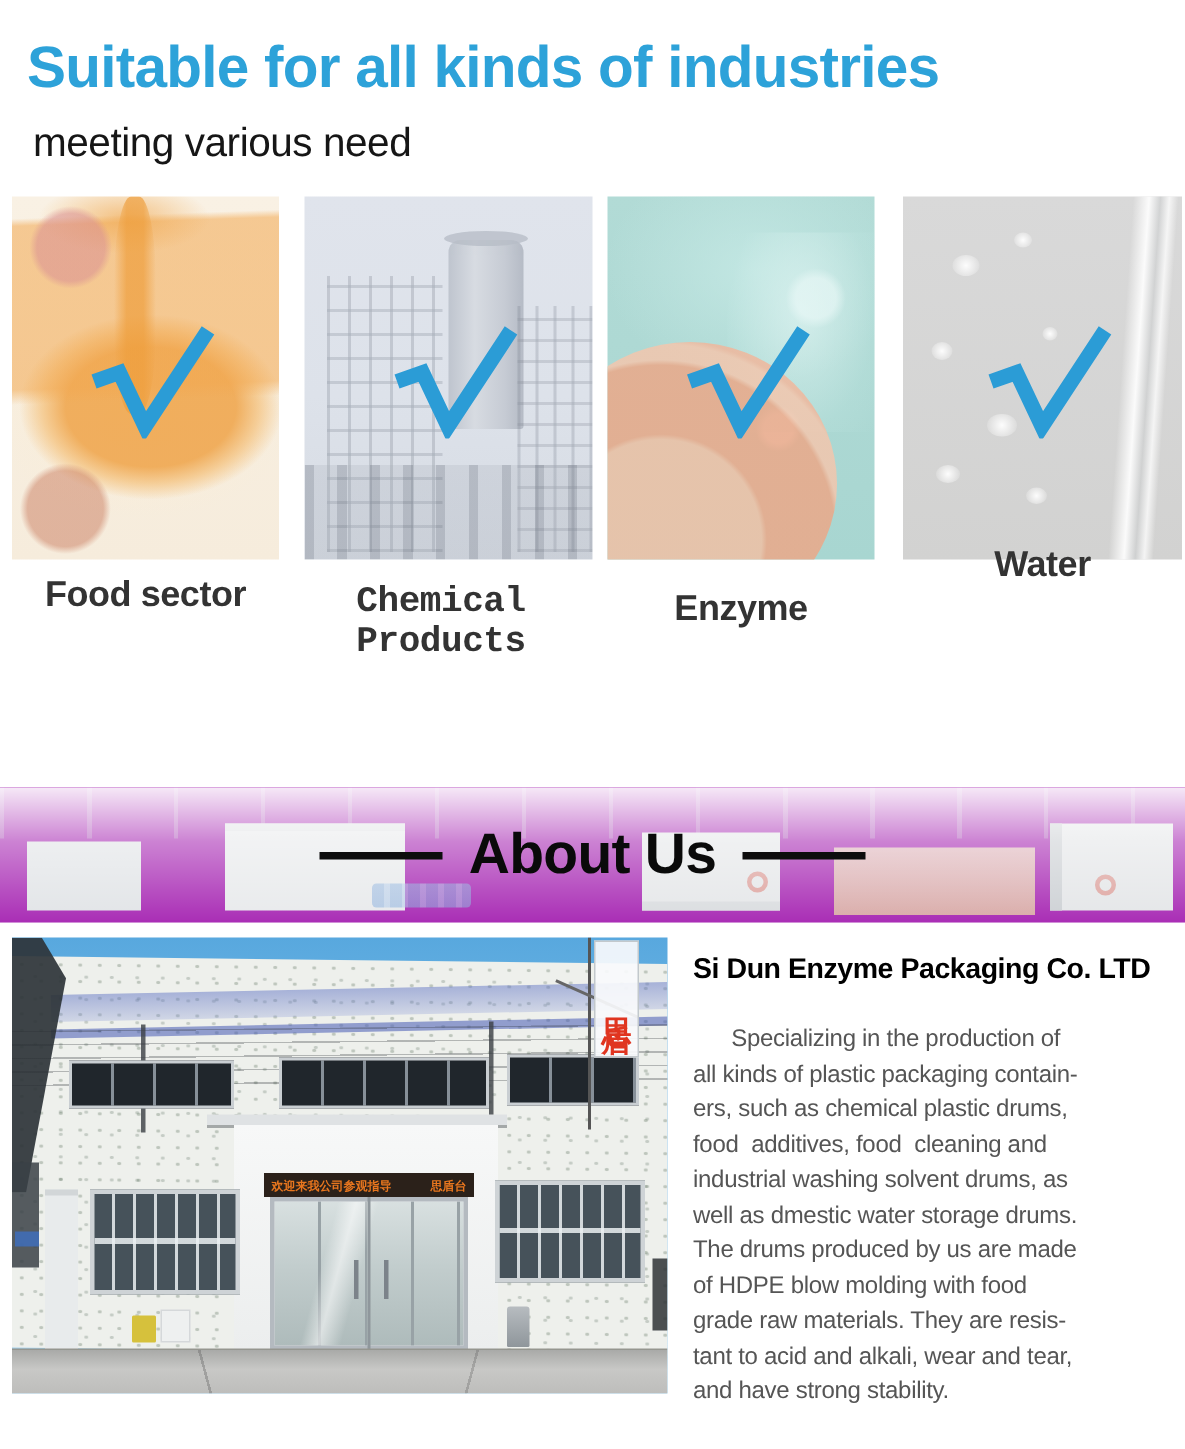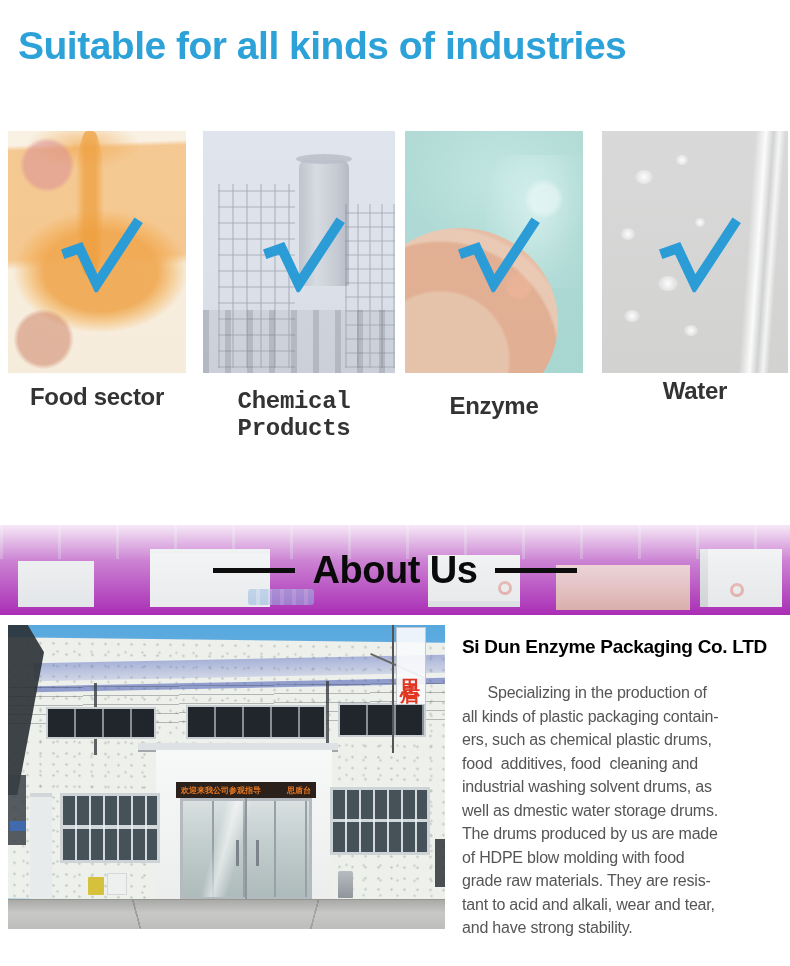--- a/index.html
+++ b/index.html
@@ -67,21 +67,21 @@
     background:radial-gradient(circle, rgba(255,255,255,.95), rgba(255,255,255,.25) 70%, transparent); }
 
   .check { position:absolute; left:50%; top:50%; transform:translate(-46%,-52%); }
 
   
   .ind-label { position:absolute; font-size:24px; font-weight:700; color:#333;
     text-align:center; line-height:27px; letter-spacing:-0.3px; }
   .lbl-1 { left:8px;   width:178px; top:383px; }
   .lbl-2 { left:198px; width:192px; top:388px;font-family:Liberation Mono, monospace; }
   .lbl-3 { left:405px; width:178px; top:392px; }
-  .lbl-4 { left:602px; width:186px; top:377px; }
+  .lbl-4 { left:602px; width:186px; top:363px; }
 
   
   .about-band { position:absolute; left:0; top:525px; width:790px; height:90px;
     background:#a21caf; overflow:hidden; }
   .ab-shape { position:absolute; }
   .ab-beams { left:0; top:0; width:100%; height:34px; opacity:.6;
     background:repeating-linear-gradient(90deg, rgba(198,204,210,.5) 0 3px, transparent 3px 58px); }
   .ab-m1 { left:18px;  top:36px; width:76px;  height:46px; background:#dfe2e5; }
   .ab-m2 { left:150px; top:24px; width:120px; height:58px; background:#e6e8ea;
     border-top:5px solid #dcdfe2; }
@@ -177,20 +177,21 @@
   .company-desc { position:absolute; left:462px; top:681px; width:326px;
     font-size:16px; line-height:23.5px; color:#555;
     white-space:pre-wrap; letter-spacing:-0.2px; }
 </style>
 </head>
 <body>
 
 <div class="page">
 
   <div class="main-title">Suitable for all kinds of industries</div>
+  <div class="sub-title">meeting various need</div>
 
   <div class="card card-1">
     <div class="stream"></div>
     <svg class="check" width="92" height="84" viewBox="0 0 92 84">
       <polyline points="8,46 25,40 42,76 84,12" fill="none" stroke="#2b9cd6" stroke-width="10"></polyline>
     </svg>
   </div>
   <div class="card card-2">
     <div class="lattice"></div>
     <div class="tower"></div>

